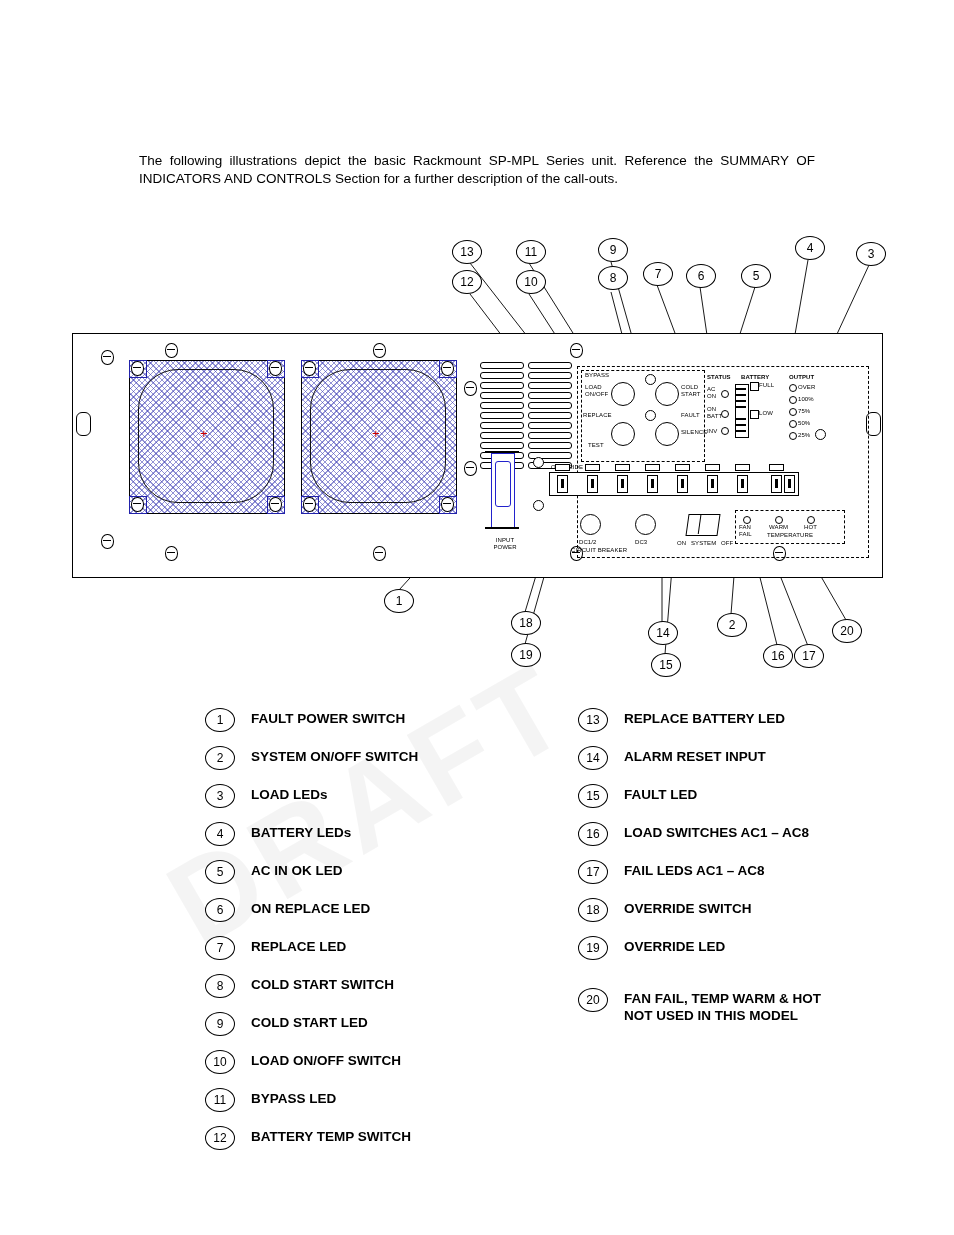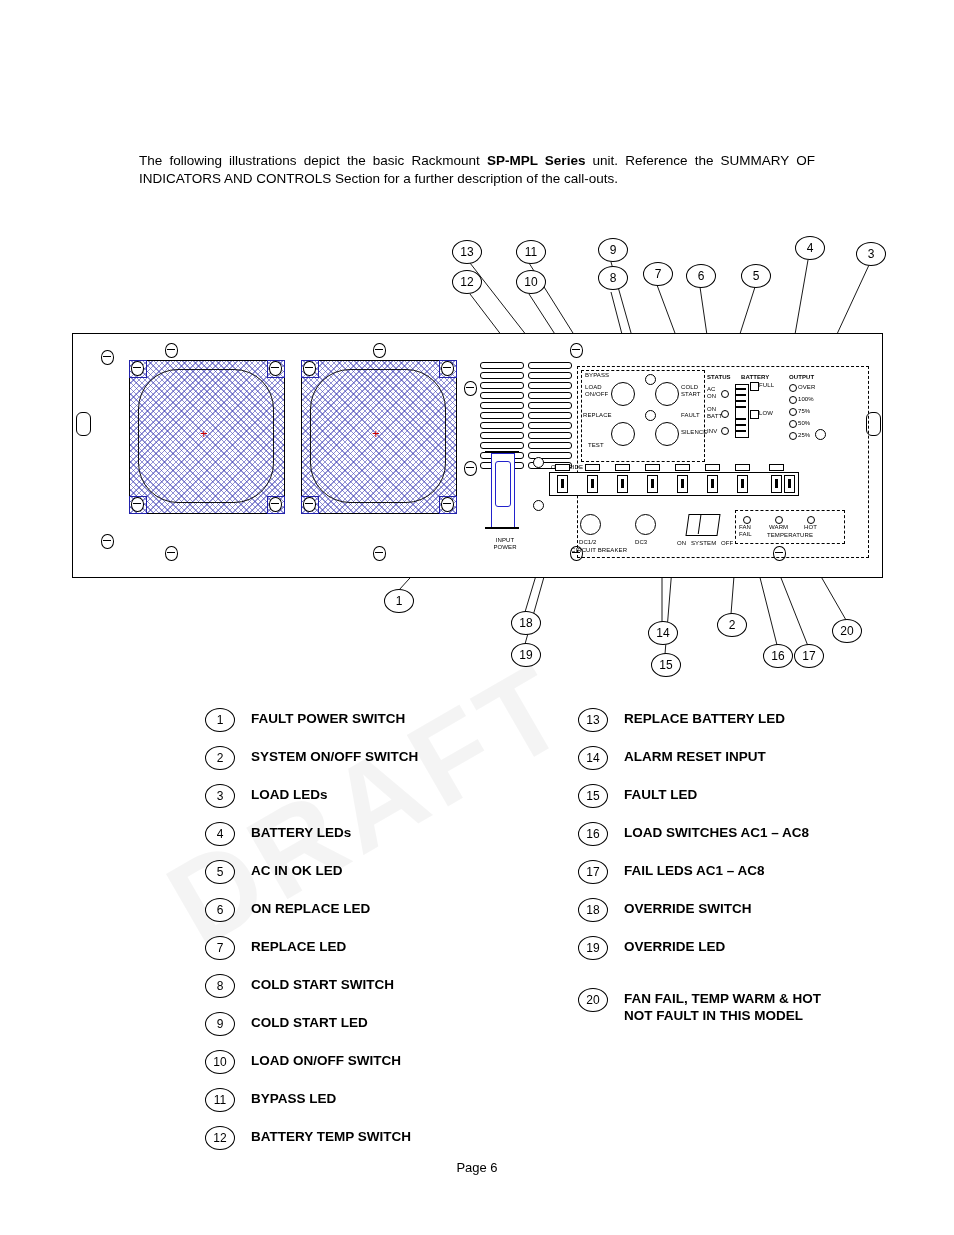--- a/index.html
+++ b/index.html
@@ -14,21 +14,21 @@
   .page{position:relative;width:954px;height:1235px;}
 
   .h1{
     position:absolute;left:139px;top:108px;
     font-size:20px;font-weight:bold;letter-spacing:.2px;
   }
   .intro{
     position:absolute;left:139px;top:152px;width:676px;
     font-size:13.5px;line-height:18px;text-align:justify;
   }
-  .intro b{font-weight:bold;}
+  .intro b{font-weight:normal;}
 
   .figtitle{
     position:absolute;left:0;top:202px;width:954px;
     text-align:center;font-size:15px;font-weight:bold;
   }
 
   
   .cal{
     position:absolute;width:28px;height:22px;border:1px solid #000;border-radius:50%;
     font-size:12px;display:flex;align-items:center;justify-content:center;background:#fff;
@@ -501,20 +501,19 @@
       <div class="litem">
           <span class="lnum">18</span>
           <span class="ltxt">OVERRIDE SWITCH</span>
         </div>
       <div class="litem">
           <span class="lnum">19</span>
           <span class="ltxt">OVERRIDE LED</span>
         </div>
       <div class="litem" style="height:52px;margin-top:14px">
         <span class="lnum">20</span>
-        <span class="ltxt"><span>FAN FAIL, TEMP WARM &amp; HOT</span><br><span>NOT FAULT IN THIS MODEL</span></span>
+        <span class="ltxt"><span>FAN FAIL, TEMP WARM &amp; HOT</span><br><span>NOT USED IN THIS MODEL</span></span>
       </div>
     </div>
   </div>
 
-  <div class="pagenum">Page 6</div>
 
 </div>
 
 </body></html>

